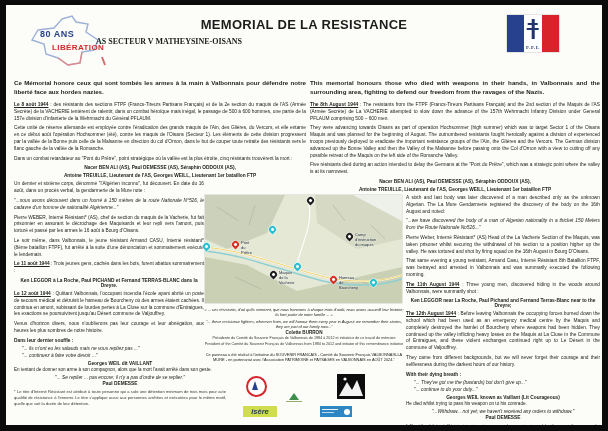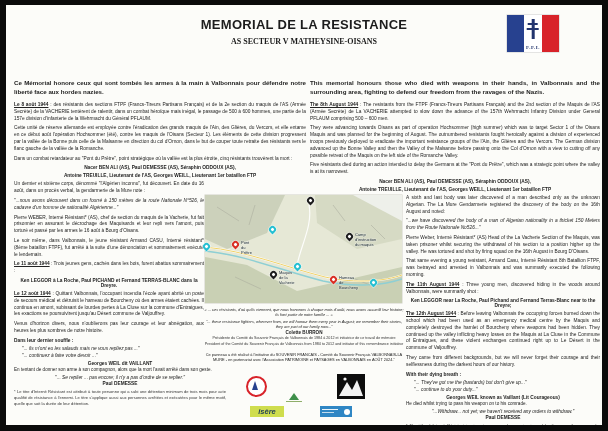--- a/index.html
+++ b/index.html
@@ -3,21 +3,21 @@
 <meta charset="utf-8">
 <style>
   html,body{margin:0;padding:0;}
   body{width:608px;height:431px;background:#0b0b0b;position:relative;
        font-family:"Liberation Sans", sans-serif;color:#1c1c1c;}
   .sheet{position:absolute;left:6px;top:5px;width:596px;height:420px;background:#fcfcf9;overflow:hidden;}
 
   
   .hdr-title{position:absolute;left:140px;top:12px;width:316px;text-align:center;
              font-size:13px;font-weight:bold;letter-spacing:.3px;}
-  .hdr-sub{position:absolute;left:90px;width:416px;text-align:center;
+  .hdr-sub{position:absolute;left:90px;width:416px;
            font-family:"Liberation Serif", serif;font-weight:bold;font-size:8px;}
   .sub1{top:32px;} .sub2{top:44px;}
 
   .logo80{position:absolute;left:16px;top:8px;width:104px;height:58px;}
   .logo80 svg{position:absolute;left:0;top:0;}
   .l80a{position:absolute;left:18px;top:16px;font-size:9px;font-weight:bold;color:#27418f;letter-spacing:.5px;}
   .l80b{position:absolute;left:30px;top:30px;font-size:8px;font-weight:bold;color:#cf2b2b;letter-spacing:.4px;}
 
   .flag{position:absolute;left:501px;top:10px;width:52px;height:37px;display:flex;box-shadow:0 0 0 .5px #ccc;}
   .flag .b1{flex:1;background:#27418f;} .flag .b2{flex:1;background:#fff;position:relative;} .flag .b3{flex:1;background:#d8232a;}
@@ -65,32 +65,41 @@
   
   .logo-sf{position:absolute;left:240px;top:371px;width:21px;height:21px;border:2.6px solid #d8232a;border-radius:50%;
            background:#fff;box-sizing:border-box;}
   .logo-sf:before{content:"";position:absolute;left:4px;top:3px;width:0;height:0;
            border-left:3.5px solid transparent;border-right:3.5px solid transparent;border-bottom:9px solid #27418f;}
   .logo-pp{position:absolute;left:331px;top:369px;width:28px;height:25px;background:#0d0d0d;}
   .logo-pp svg{display:block;}
   .logo-vb{position:absolute;left:277px;top:388px;width:22px;height:13px;text-align:center;}
   .logo-vb .pk{margin:0 auto;width:0;height:0;border-left:5px solid transparent;border-right:5px solid transparent;border-bottom:7px solid #3f8f4a;}
   .logo-vb .ln{margin:1px auto 0;width:16px;height:1.4px;background:#8fae6a;}
-  .logo-is{position:absolute;left:244px;top:401px;width:34px;height:11px;background:#cfdd4e;
+  .logo-is{position:absolute;left:237px;top:401px;width:34px;height:11px;background:#cfdd4e;
            font-weight:bold;font-style:italic;font-size:7.5px;color:#1d3c55;text-align:center;line-height:11px;}
   .logo-bl{position:absolute;left:314px;top:401px;width:32px;height:11px;background:#2f86c4;position:absolute;}
   .logo-bl:after{content:"";position:absolute;right:2px;top:2.5px;width:6px;height:6px;border-radius:50%;background:#fff;}
   .logo-bl .tl{position:absolute;left:2px;top:3px;width:16px;height:1.2px;background:rgba(255,255,255,.9);}
   .logo-bl .tl2{position:absolute;left:2px;top:6px;width:12px;height:1.2px;background:rgba(255,255,255,.7);}
 </style>
 </head>
 <body>
 
 <div class="sheet">
 
+  <div class="logo80">
+    <svg width="104" height="58" viewBox="0 0 104 58">
+      <path d="M40 6 L50 3 L54 9 L66 11 L64 19 L76 27 L72 37 L60 39 L58 50 L46 52 L36 45 L24 41 L22 31 L10 27 L16 17 L32 15 Z" fill="none" stroke="#9db0d8" stroke-width="1.4"></path>
+      <path d="M60 39 L58 50 L46 52 L36 45" fill="none" stroke="#e08a8a" stroke-width="1.4"></path>
+      <path d="M80 44 l3 8" stroke="#d86a6a" stroke-width="2" fill="none"></path>
+    </svg>
+    <span class="l80a">80 ANS</span>
+    <span class="l80b">LIBÉRATION</span>
+  </div>
 
   <div class="hdr-title">MEMORIAL DE LA RESISTANCE</div>
   <div class="hdr-sub sub1">AS  SECTEUR V MATHEYSINE-OISANS</div>
 
   <div class="flag">
     <div class="b1"></div>
     <div class="b2">
       <div class="cross"></div>
       <div class="ffi">F.F.I.</div>
     </div>

